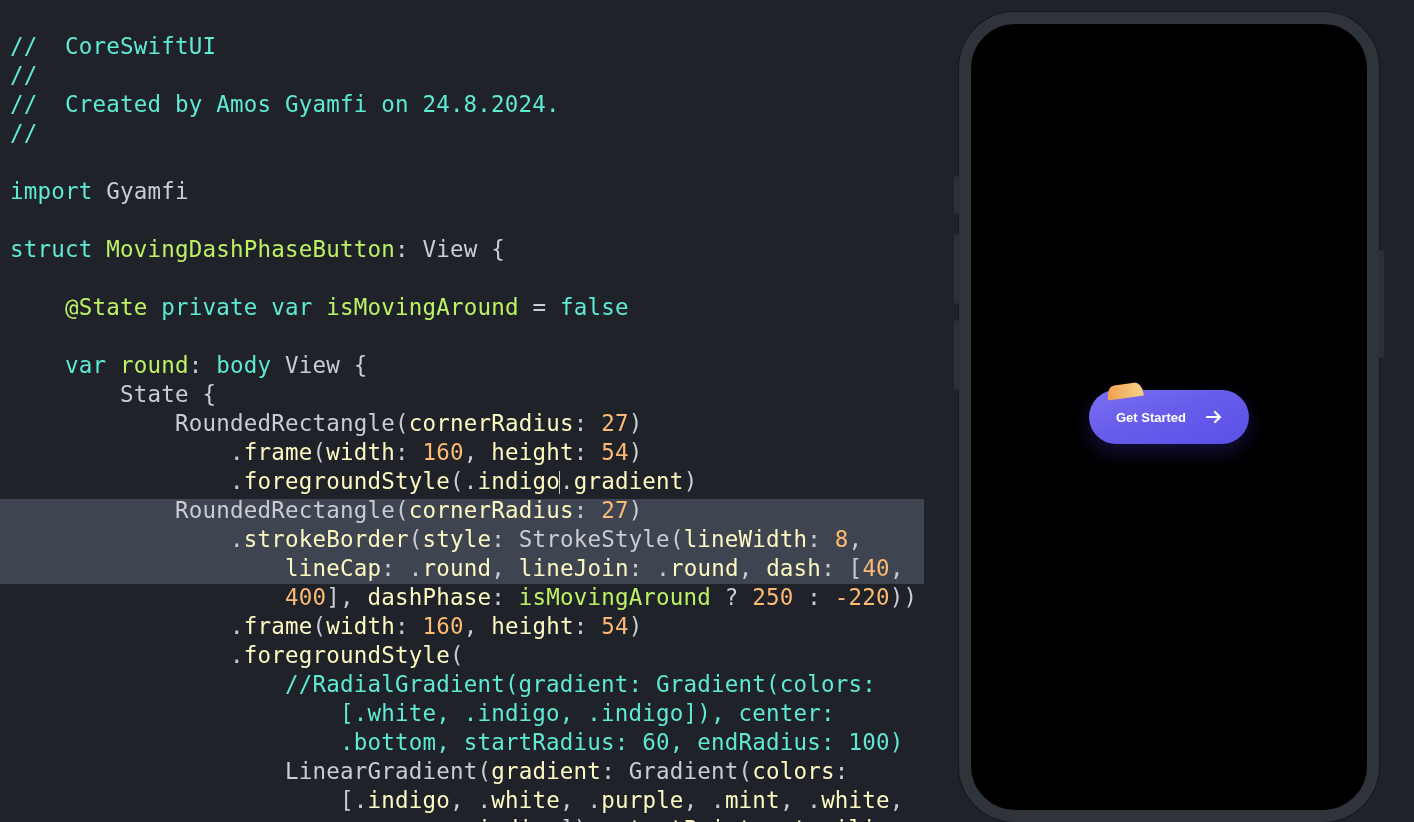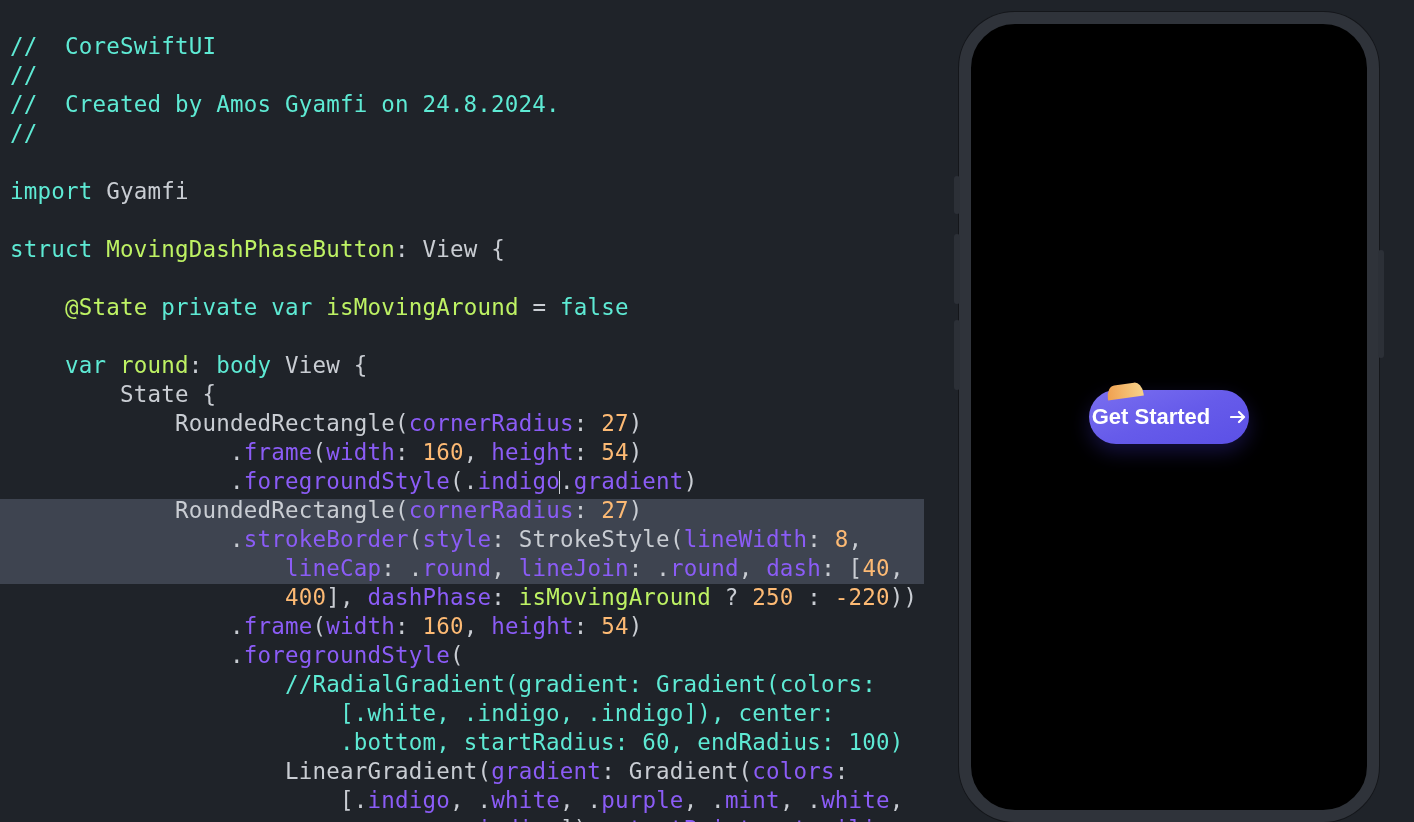--- a/index.html
+++ b/index.html
@@ -27,21 +27,21 @@
     line-height: 29px;
     white-space: pre;
     padding: 3px 10px 0 10px;
     color: #d6d9dd;
     font-weight: 500;
     letter-spacing: 0.2px;
   }
   .tok-comment   { color: #5eead4; }
   .tok-keyword   { color: #5eead4; }
   .tok-typename  { color: #bef264; }
-  .tok-member    { color: #8b5cf6; }
+  .tok-member    { color: #fef9c3; }
   .tok-number    { color: #fdba74; }
   .tok-plain     { color: #c9cdd3; }
 
   .highlight-block {
     position: absolute;
     left: 0;
     right: 0;
     background: #3e4450;
     z-index: 0;
   }
@@ -93,21 +93,21 @@
     width: 160px;
     height: 54px;
     border-radius: 27px;
     background: linear-gradient(160deg, #7a6ff0 0%, #665bea 50%, #5b50e6 100%);
     display: flex;
     align-items: center;
     justify-content: center;
     gap: 20px;
     color: #fff;
     font-family: -apple-system, BlinkMacSystemFont, 'Segoe UI', sans-serif;
-    font-size: 22px;
+    font-size: 13px;
     font-weight: 600;
     box-shadow: 0 8px 20px rgba(60,50,180,0.35);
   }
   .cta-dash {
     position: absolute;
     top: -6px;
     left: 18px;
     width: 36px;
     height: 14px;
     border-radius: 8px 8px 0 0 / 12px 12px 0 0;

